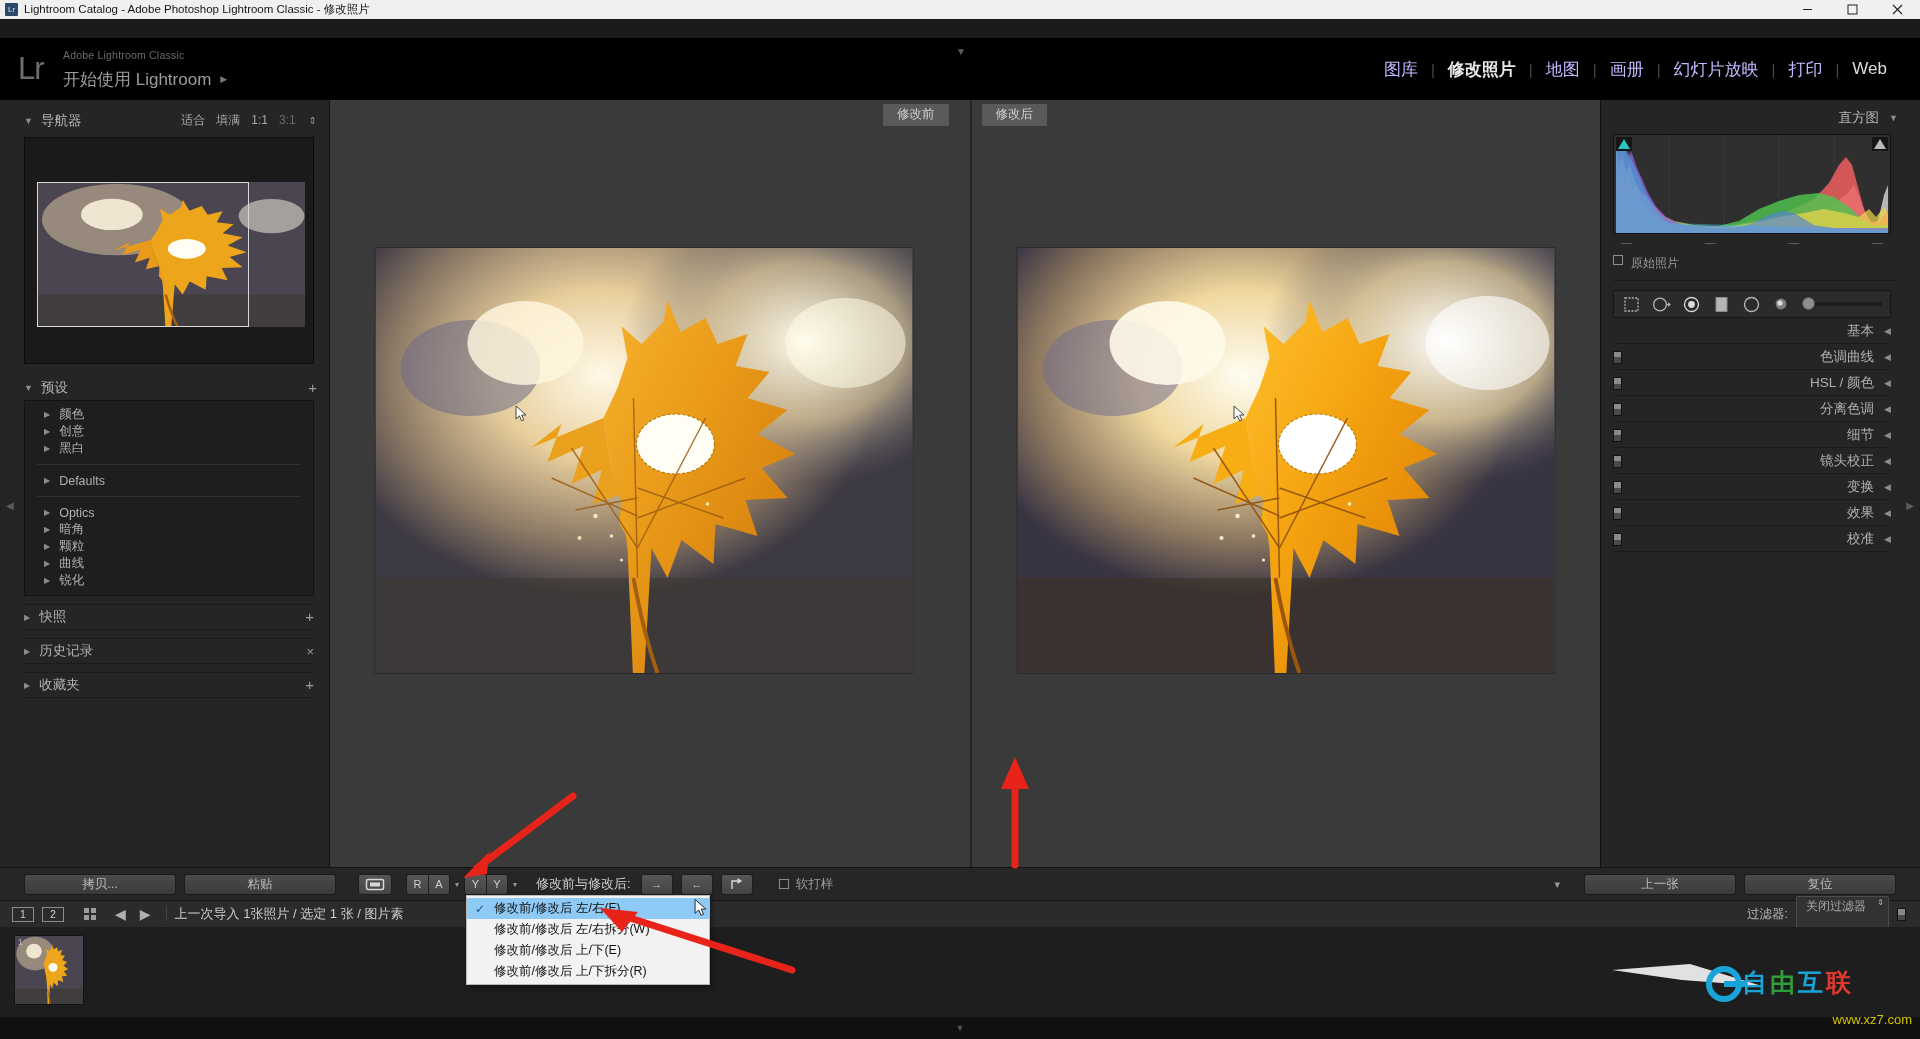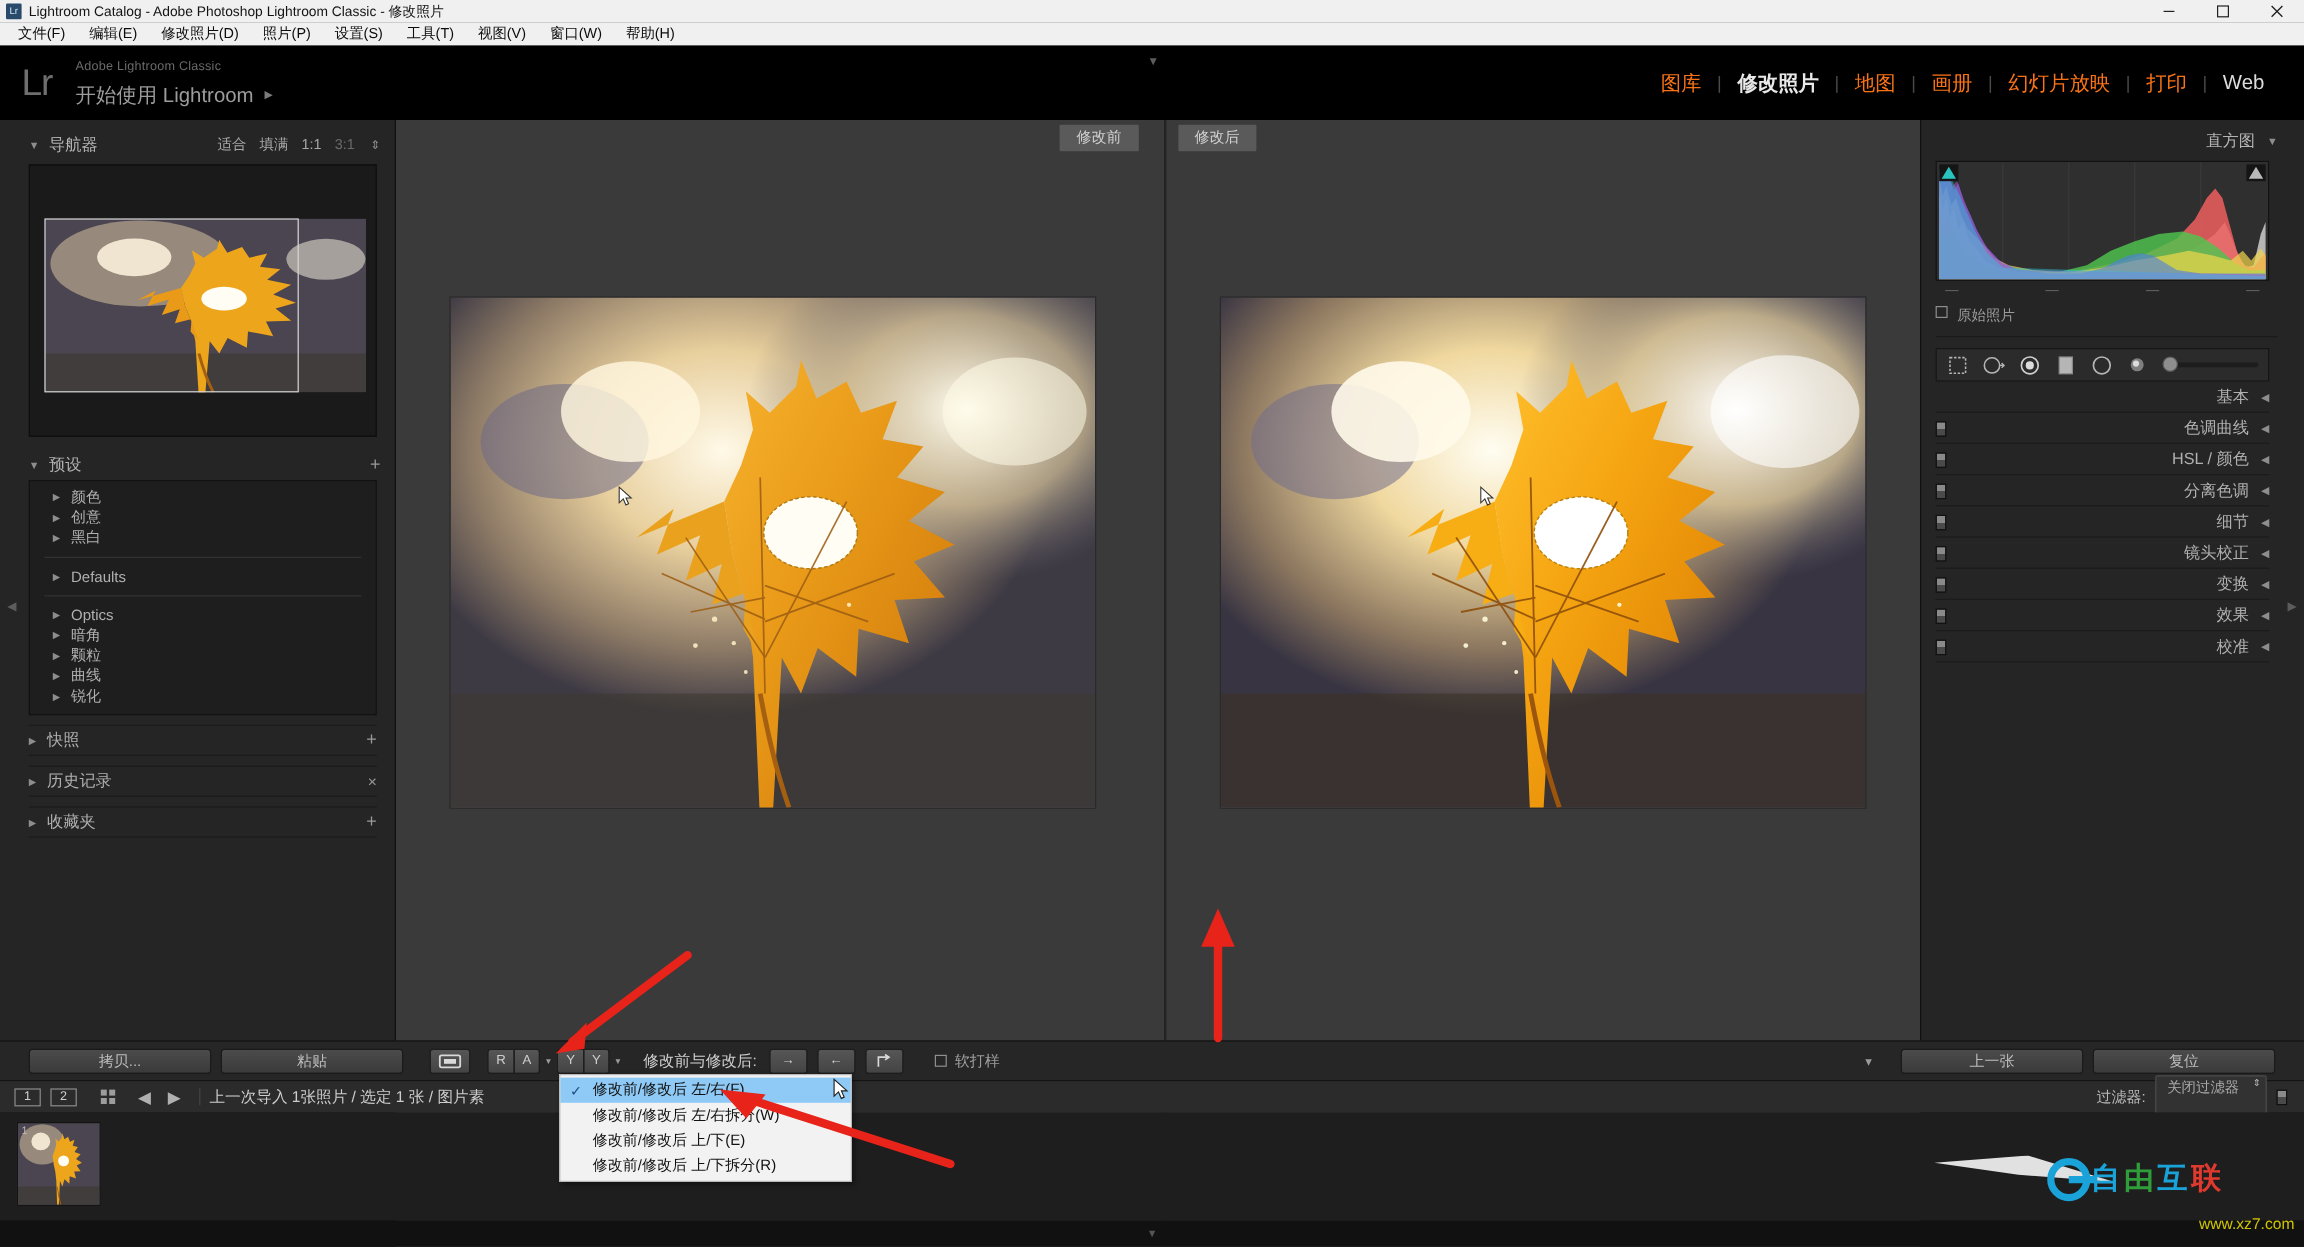--- a/index.html
+++ b/index.html
@@ -54,21 +54,21 @@
     letter-spacing: -1px;
   }
   .identity { margin-left: 9px; line-height: 1.05; }
   .identity .sub { font-size: 10.5px; color: #6a6a6a; letter-spacing: .2px; }
   .identity .main {
     font-size: 17px; color: #9c9c9c; display:flex; align-items:center; gap:9px;margin-top:10px;
   }
   .identity .tri { font-size: 9px; color: #7a7a7a; }
   .modules { margin-left: auto; margin-right: 20px; display: flex; align-items: center; }
   .module {
-    font-size: 17px; color: #f97316; padding: 0 13px; white-space: nowrap;
+    font-size: 17px; color: #c4b5fd; padding: 0 13px; white-space: nowrap;
   }
   .module.active { color: #e8e8e8; font-weight: bold; }
   .module.web { color:#dcdcdc; font-family:"Liberation Sans",sans-serif; }
   .msep { color: #4a4a4a; font-size: 15px; }
 
   
   .leftpanel {
     position: absolute; top: 100px; left: 0; width: 330px; height: 767px;
     background: #252525; border-right: 1px solid #101010;
   }
@@ -303,31 +303,20 @@
           </svg>
       </div>
       <div class="tb-btn close">
         <svg width="11" height="11" viewBox="0 0 11 11">
             <path d="M1 1 L10 10 M10 1 L1 10" stroke="#202020" stroke-width="1.1"></path>
           </svg>
       </div>
     </div>
   </div>
 
-  <div class="menubar">
-    <div class="menu-item">文件(F)</div>
-    <div class="menu-item">编辑(E)</div>
-    <div class="menu-item">修改照片(D)</div>
-    <div class="menu-item">照片(P)</div>
-    <div class="menu-item">设置(S)</div>
-    <div class="menu-item">工具(T)</div>
-    <div class="menu-item">视图(V)</div>
-    <div class="menu-item">窗口(W)</div>
-    <div class="menu-item">帮助(H)</div>
-  </div>
 
   <div class="modulebar">
     <div class="lr-logo">Lr</div>
     <div class="identity">
       <div class="sub">Adobe Lightroom Classic</div>
       <div class="main">
         <span>开始使用 Lightroom</span>
         <span class="tri">▶</span>
       </div>
     </div>

